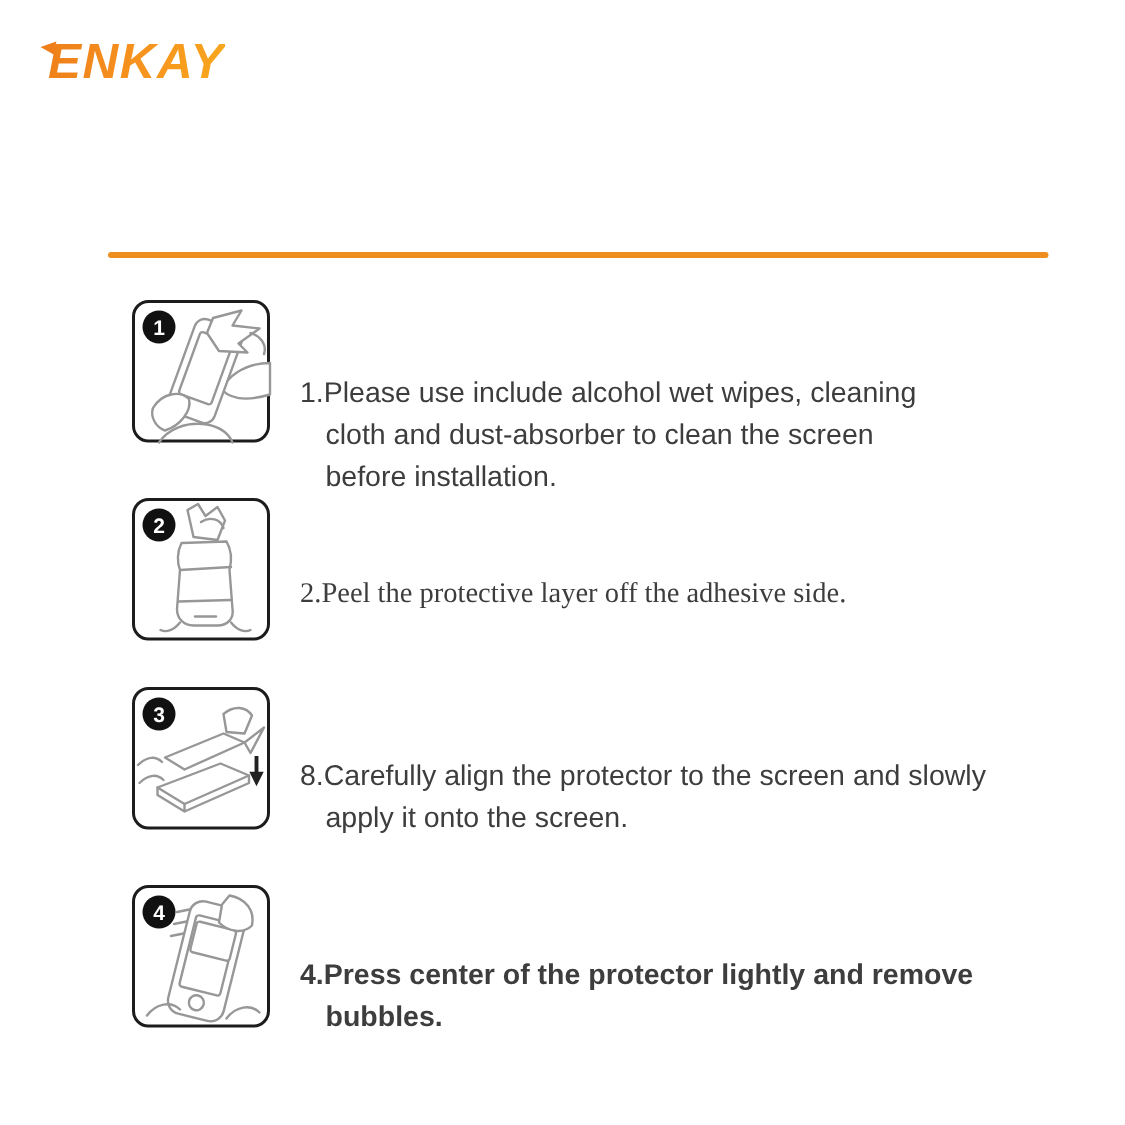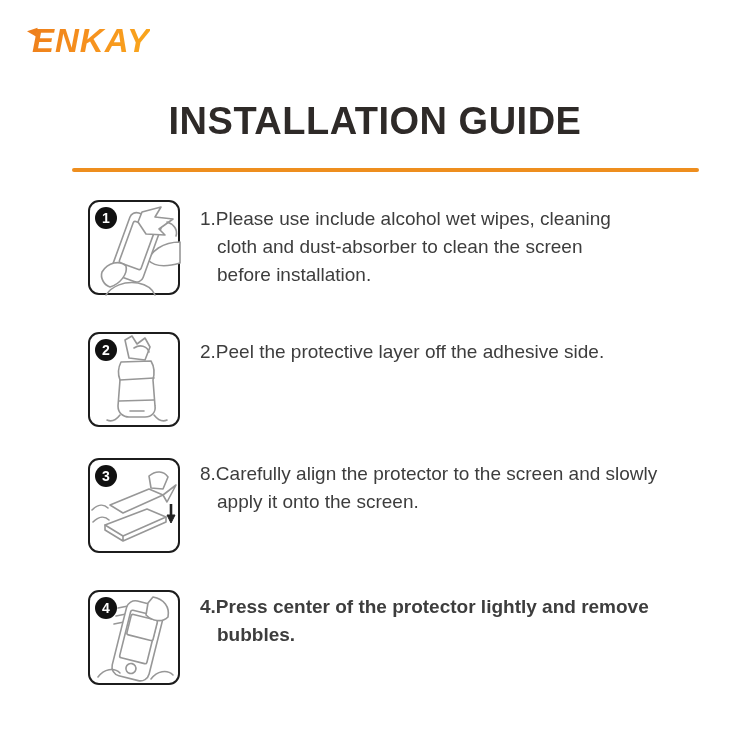--- a/index.html
+++ b/index.html
@@ -93,39 +93,39 @@
   .step-text {
     position: absolute;
     left: 112px;
     width: 502px;
     font-size: 19px;
     line-height: 28px;
     color: #3d3d3d;
     white-space: pre-line;
     padding-left: 17px;
     text-indent: -17px;
+    margin-top: 44px;
   }
   #step1 { top: 200px; } #step1 .step-text { top: 5px; }
-  #step2 { top: 332px; } #step2 .step-text { top: 6px; }
+  #step2 { top: 332px; } #step2 .step-text { top: 6px; font-family: Liberation Serif, serif; }
   #step3 { top: 458px; } #step3 .step-text { top: 2px; }
   #step4 { top: 590px; } #step4 .step-text { top: 3px; font-weight: bold; }
 
   svg .ln { stroke: #979797; fill: #ffffff; stroke-width: 1.6; stroke-linejoin: round; stroke-linecap: round; }
   svg .ln-open { stroke: #979797; fill: none; stroke-width: 1.6; stroke-linejoin: round; stroke-linecap: round; }
   svg .dark { stroke: #222222; fill: #222222; }
 </style>
 </head>
 <body>
 
 <div class="page">
 
   <span class="logo-flame"></span>
   <div class="logo">ENKAY</div>
 
-  <div class="title">INSTALLATION GUIDE</div>
   <div class="title-underline"></div>
 
   <div class="step" id="step1">
     <div class="step-box">
       <svg class="step-art" viewBox="0 0 92 95">
         <path class="ln" d="M90 40 C72 40 61 50 58 58 C66 66 80 64 90 61 Z"></path>
         <g transform="rotate(20 45 48)">
           <rect class="ln" x="29" y="12" width="33" height="66" rx="7"></rect>
           <rect class="ln" x="34" y="21" width="23" height="44" rx="2"></rect>
         </g>

